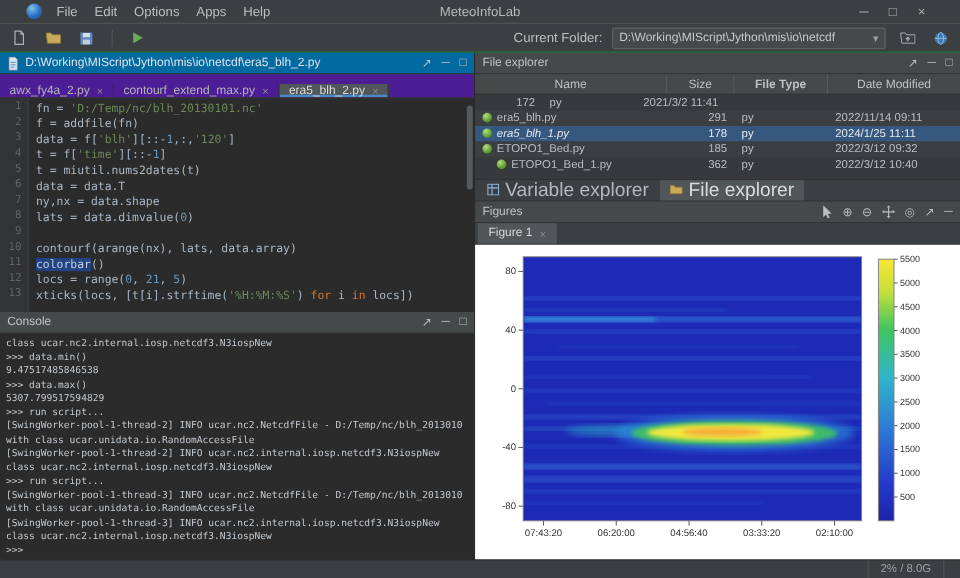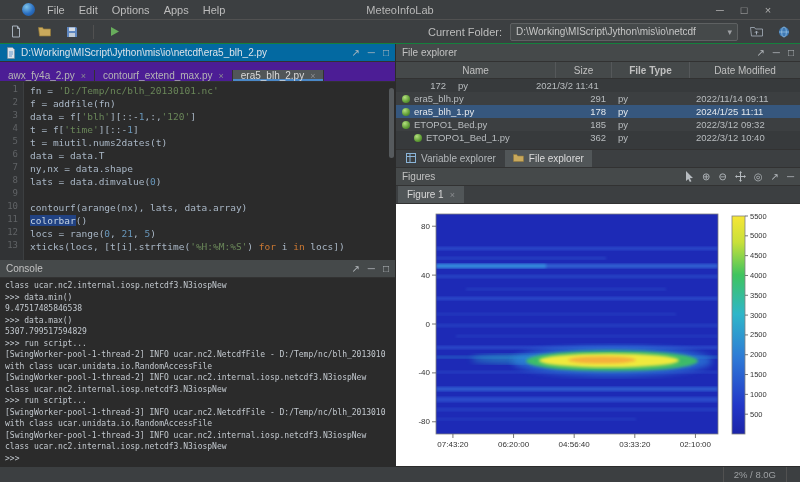--- a/index.html
+++ b/index.html
@@ -52,21 +52,21 @@
   .fe-rows{height:65px;background:#373a3c;flex:none}
   .fe-row{display:flex;height:13px;align-items:center;font-size:9.5px;color:#b8bcbf}
   .fe-row.alt{background:#3c3f41}
   .fe-row.sel{background:#36577e;color:#e3e7eb}
   .fe-td{padding:0 6px;white-space:nowrap;overflow:hidden;height:13px;line-height:13px;flex:none}
   .fe-td.size{text-align:right}
   .fe-td:last-child{flex:1}
   .pyicon{display:inline-block;width:8px;height:8px;border-radius:50%;background:radial-gradient(circle at 35% 30%,#b4e07e,#5f9c35 60%,#3f7221);margin-right:4px;vertical-align:-1px}
   .fe-filler{height:6px;background:#373a3c;border-bottom:1px solid #323232;flex:none}
   .dock-tabs{display:flex;height:18px;background:#3c3f41;border-bottom:1px solid #323232;align-items:stretch;padding-left:2px;gap:1px;flex:none}
-  .dtab{display:flex;align-items:center;gap:5px;padding:0 8px;font-size:10px;color:#b4b8bb}
+  .dtab{display:flex;align-items:flex-start;gap:5px;padding:0 8px;font-size:16px;color:#b4b8bb}
   .dtab.active{background:#515658;color:#dcdcdc}
   
   .fig-tabs{display:flex;height:18px;background:#3c3f41;border-bottom:1px solid #323232;padding-left:2px;align-items:stretch;flex:none}
   .fig-tab{display:flex;align-items:center;gap:6px;padding:0 9px;font-size:10px;background:#515658;color:#d8d8d8}
   .fig-canvas{flex:1;background:#ffffff;position:relative;min-height:0}
   .fig-canvas svg{display:block;width:100%;height:100%}
   
   .statusbar{display:flex;height:16px;border-top:1px solid #2b2b2b;background:#3c3f41;align-items:center;font-size:9.5px;color:#9da0a3}
   .sb-mem{margin-left:auto;border-left:1px solid #515151;height:100%;display:flex;align-items:center;padding:0 10px}
   .sb-grip{width:14px;height:100%;border-left:1px solid #515151}
@@ -259,21 +259,21 @@
             <div class="fe-td" style="width: 78px;">py</div>
             <div class="fe-td">2021/3/2 11:41</div>
           </div>
           <div class="fe-row alt">
             <div class="fe-td" style="width: 160px;"><span class="pyicon"></span><span>era5_blh.py</span></div>
             <div class="fe-td size" style="width: 56px;">291</div>
             <div class="fe-td" style="width: 78px;">py</div>
             <div class="fe-td">2022/11/14 09:11</div>
           </div>
           <div class="fe-row sel">
-            <div class="fe-td" style="width: 160px;"><span class="pyicon"></span><span>era5_blh_1.py</span></div>
+            <div class="fe-td" style="width: 160px; font-style: italic;"><span class="pyicon"></span><span>era5_blh_1.py</span></div>
             <div class="fe-td size" style="width: 56px;">178</div>
             <div class="fe-td" style="width: 78px;">py</div>
             <div class="fe-td">2024/1/25 11:11</div>
           </div>
           <div class="fe-row alt">
             <div class="fe-td" style="width: 160px;"><span class="pyicon"></span><span>ETOPO1_Bed.py</span></div>
             <div class="fe-td size" style="width: 56px;">185</div>
             <div class="fe-td" style="width: 78px;">py</div>
             <div class="fe-td">2022/3/12 09:32</div>
           </div>

